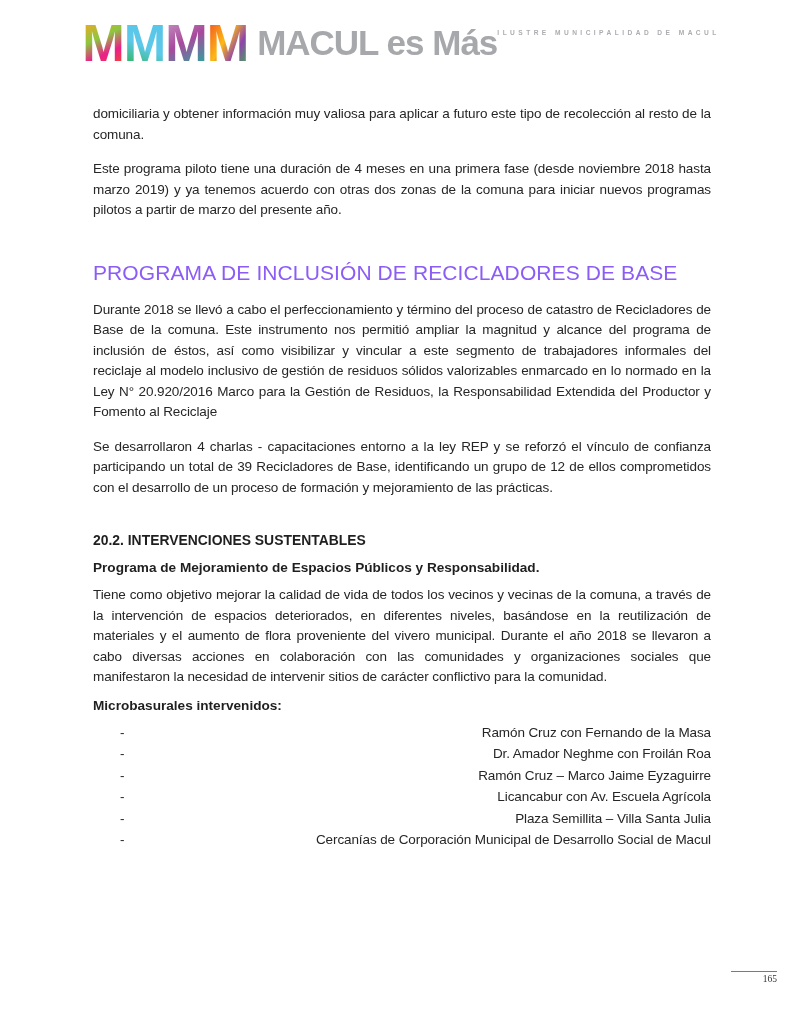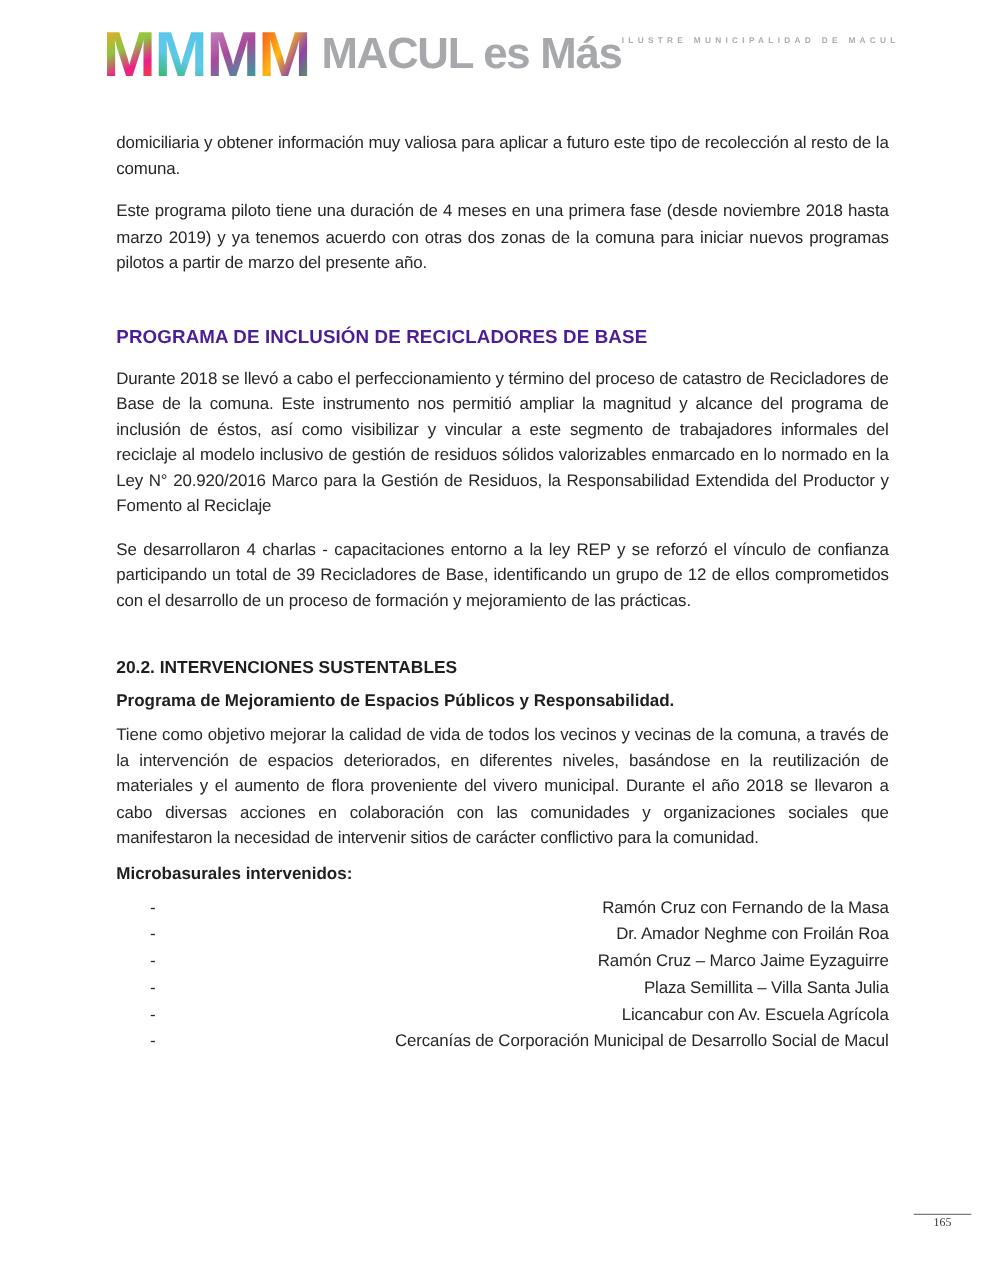--- a/index.html
+++ b/index.html
@@ -70,23 +70,23 @@
   }
   .para {
     margin: 0 0 14px 0;
     font-size: 13.5px;
     line-height: 20.5px;
     letter-spacing: -0.1px;
     text-align: justify;
     color: #262626;
   }
   .h-main {
-    font-size: 15px;
-    font-weight: bold;
-    color: #4c1d95;
+    font-size: 21px;
+    font-weight: normal;
+    color: #8b5cf6;
     margin: 40px 0 15px 0;
     letter-spacing: 0.1px;
   }
   .h-section {
     font-size: 13.9px;
     font-weight: bold;
     color: #1f1f1f;
     margin: 34px 0 12px 0;
   }
   .h-bold {
@@ -118,21 +118,21 @@
     left: 0;
     top: 0;
   }
 
   
   .page-footer {
     position: absolute;
     right: 25px;
     bottom: 40px;
     width: 46px;
-    text-align: center;
+    text-align: right;
   }
   .page-footer-rule {
     border: none;
     border-top: 1.2px solid #7a7a7a;
     margin: 0 0 2px 0;
   }
   .page-number {
     font-family: "Liberation Serif", serif;
     font-size: 9.5px;
     color: #333333;
@@ -164,22 +164,22 @@
 
   <div class="h-section">20.2. INTERVENCIONES SUSTENTABLES</div>
   <div class="h-bold">Programa de Mejoramiento de Espacios Públicos y Responsabilidad.</div>
   <p class="para p-before-list">Tiene como objetivo mejorar la calidad de vida de todos los vecinos y vecinas de la comuna, a través de la intervención de espacios deteriorados, en diferentes niveles, basándose en la reutilización de materiales y el aumento de flora proveniente del vivero municipal. Durante el año 2018 se llevaron a cabo diversas acciones en colaboración con las comunidades y organizaciones sociales que manifestaron la necesidad de intervenir sitios de carácter conflictivo para la comunidad.</p>
 
   <div class="h-bold list-heading">Microbasurales intervenidos:</div>
   <ul class="dash-list">
     <li>Ramón Cruz con Fernando de la Masa</li>
     <li>Dr. Amador Neghme con Froilán Roa</li>
     <li>Ramón Cruz – Marco Jaime Eyzaguirre</li>
+    <li>Licancabur con Av. Escuela Agrícola</li>
     <li>Plaza Semillita – Villa Santa Julia</li>
-    <li>Licancabur con Av. Escuela Agrícola</li>
     <li>Cercanías de Corporación Municipal de Desarrollo Social de Macul</li>
   </ul>
 </main>
 
 <footer class="page-footer">
   <hr class="page-footer-rule">
   <div class="page-number">165</div>
 </footer>
 
 </body></html>

